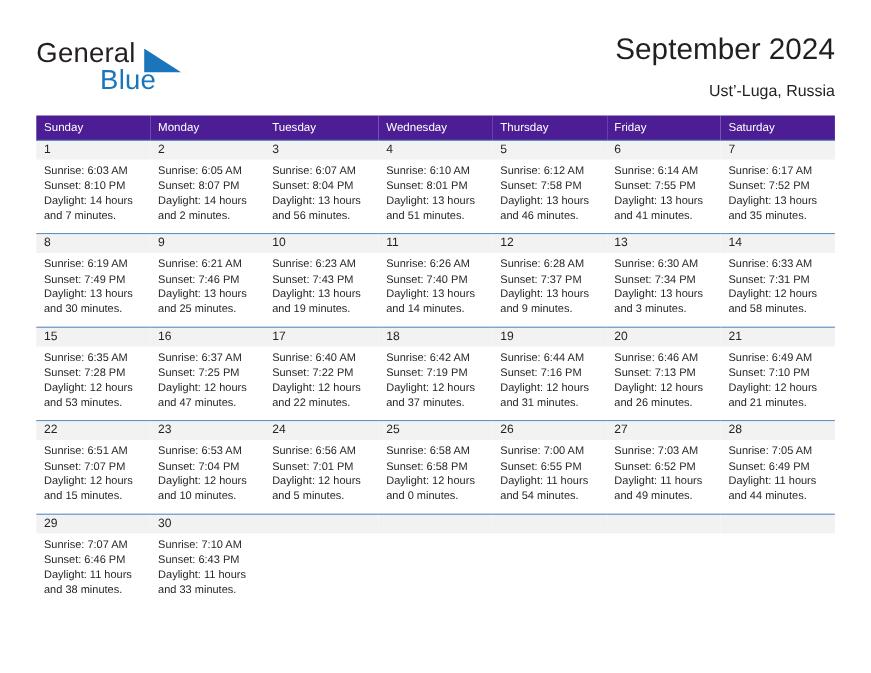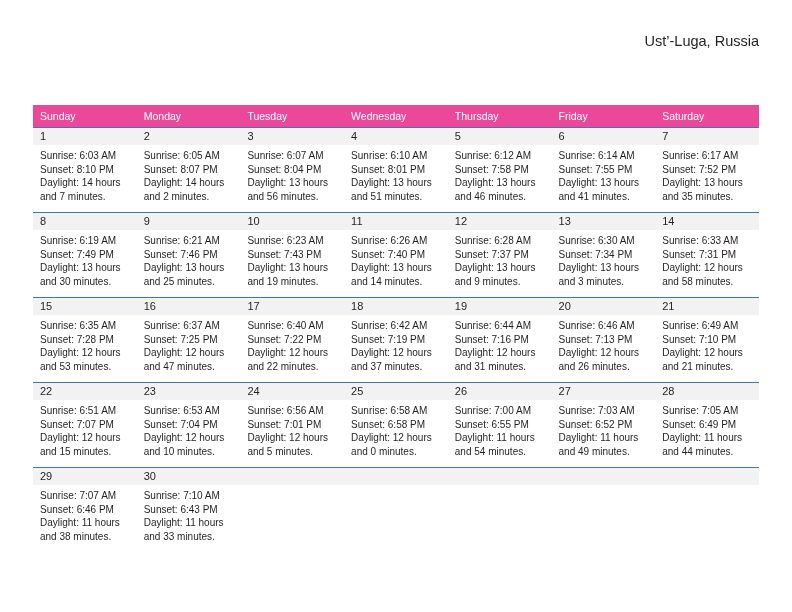--- a/index.html
+++ b/index.html
@@ -70,35 +70,35 @@
   .cal-title {
     font-size: 27px;
     color: #231f20;
     line-height: 34px;
     white-space: nowrap;
   }
   .cal-subtitle {
     font-size: 14.5px;
     color: #231f20;
     line-height: 22px;
-    margin-top: 2px;
+    margin-top: 10px;
     white-space: nowrap;
   }
 
   
   .calendar {
     position: absolute;
     left: 33px;
     top: 105px;
     width: 726px;
     border-collapse: collapse;
     table-layout: fixed;
   }
   .calendar th {
-    background: #ec4899;
+    background: #4c1d95;
     color: #ffffff;
     font-size: 10.5px;
     font-weight: normal;
     text-align: left;
     padding: 5px 0 5px 7px;
     height: 11px;
     border: none;
   }
   .calendar td {
     vertical-align: top;
@@ -135,22 +135,32 @@
     white-space: nowrap;
   }
 </style>
 </head>
 <body>
 
 <div class="page">
 
   <div class="header">
 
+    <div class="brand">
+      <span class="brand-general">General</span>
+      <span class="brand-flag">
+        <svg width="34" height="22" viewBox="0 0 34 22" xmlns="http://www.w3.org/2000/svg">
+          <polygon points="0,0 34,22 0,22" fill="#1b75bb"></polygon>
+        </svg>
+      </span>
+      <span class="brand-blue">Blue</span>
+    </div>
 
     <div class="title-block">
+      <div class="cal-title">September 2024</div>
       <div class="cal-subtitle">Ust’-Luga, Russia</div>
     </div>
 
   </div>
 
   <table class="calendar">
     <thead>
       <tr>
         <th>Sunday</th>
         <th>Monday</th>

